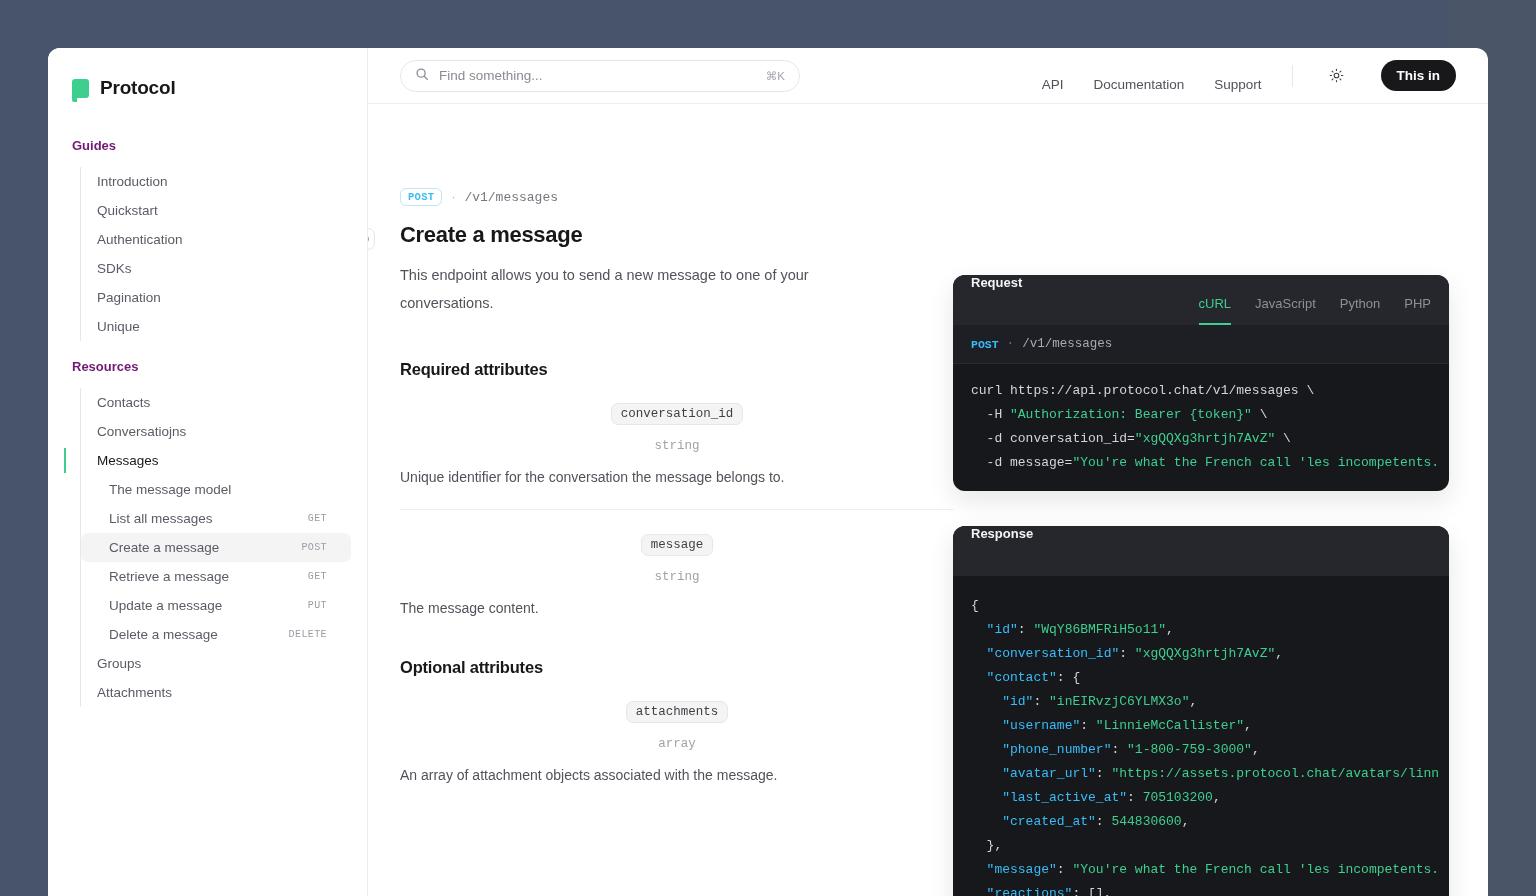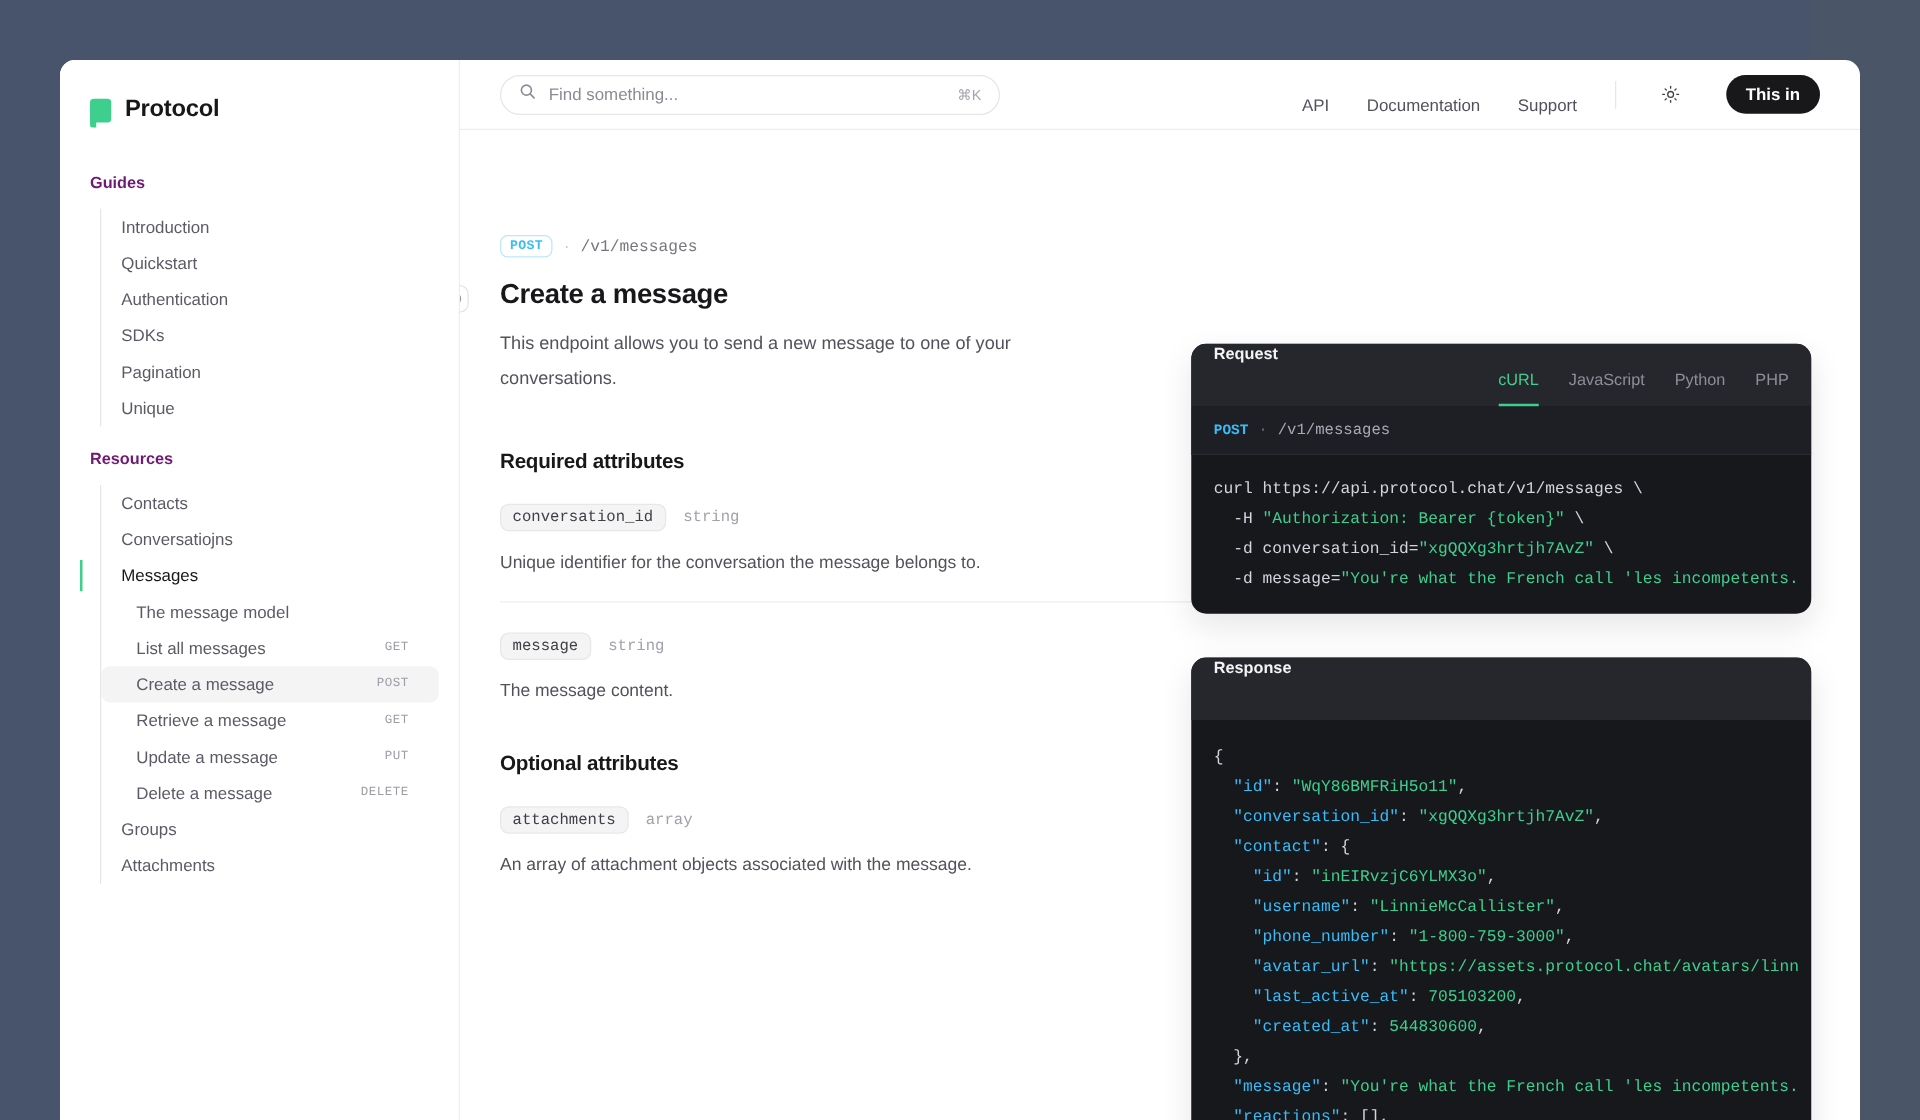--- a/index.html
+++ b/index.html
@@ -183,21 +183,21 @@
   p.lede {
     font-size: 14.5px; color: #52525b; line-height: 1.92;
     margin-top: 14px; max-width: 430px;
   }
   h2.sec {
     font-size: 16.5px; font-weight: 700; color: #18181b;
     margin-top: 42px; letter-spacing: -0.2px;
   }
   .attr { padding-top: 24px; }
   .attr + .attr { border-top: 1px solid #eeeef1; margin-top: 24px; }
-  .attr-head { display: flex; align-items: center; gap: 14px; }
+  .attr-head { display: flex; align-items: center; gap: 14px; flex-direction: column; }
   .attr-name {
     font-family: "Liberation Mono", monospace;
     font-size: 12.5px; color: #3f3f46;
     background: #f4f4f5;
     border: 1px solid #e7e7ea;
     border-radius: 7px;
     padding: 3px 9px;
   }
   .attr-type {
     font-family: "Liberation Mono", monospace;

